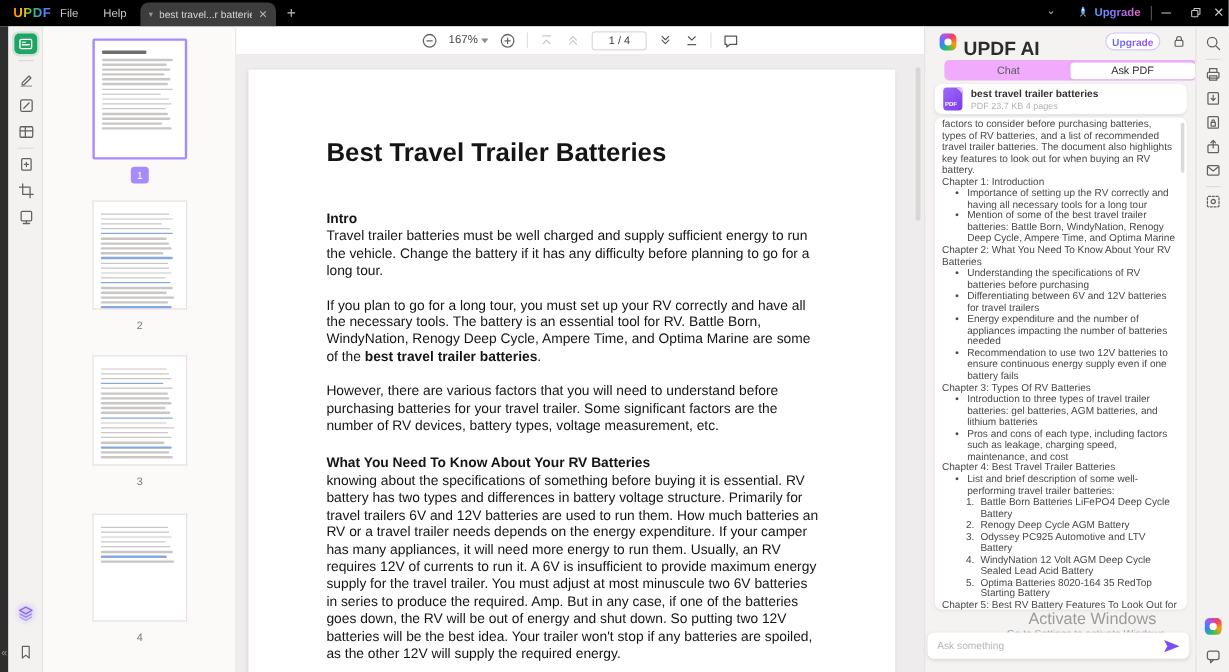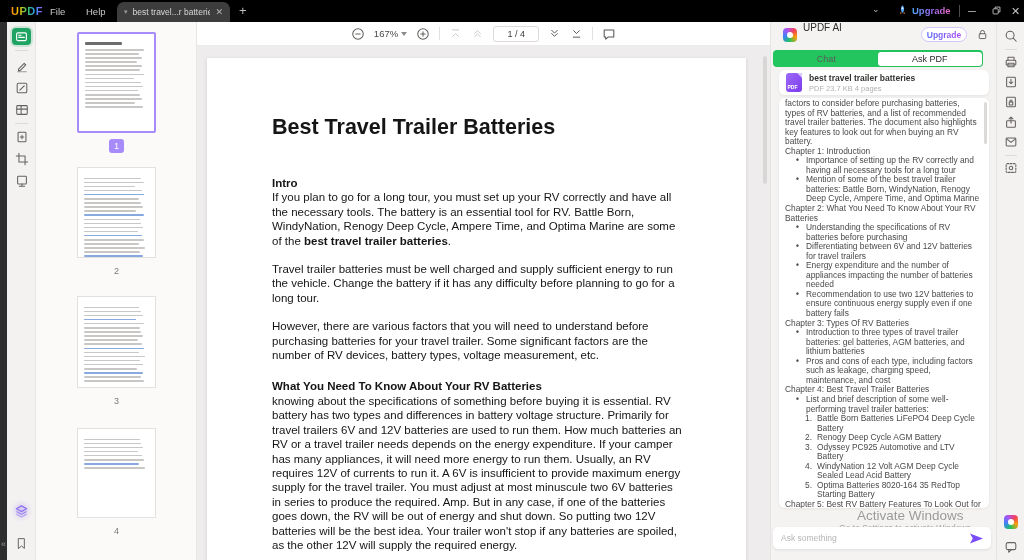--- a/index.html
+++ b/index.html
@@ -71,27 +71,27 @@
   .doc-h1 + .doc-h2{margin-top:36px}
   .doc-p{margin-top:14px}
   .doc-h2 + .doc-p{margin-top:0}
   .doc-scroll{left:566px;top:10px;width:4px;height:128px;background:#d9d7d6;border-radius:2px}
 
   
   .ai{left:770px;top:22px;width:226px;height:538px;background:#f5f3f2;border-left:1px solid #e6e4e3}
   .ai-logo{left:12px;top:6px;width:14px;height:14px;border-radius:4px;
            background:conic-gradient(from 40deg,#f43f5e,#f59e0b,#22c55e,#3b82f6,#a855f7,#f43f5e)}
   .ai-logo-dot{position:absolute;left:4px;top:4px;width:6px;height:6px;background:#fff;border-radius:50%}
-  .ai-title{left:32px;top:0;font-size:10px;font-weight:normal;color:#2e2c2b}
+  .ai-title{left:32px;top:11px;font-size:16px;font-weight:bold;color:#2e2c2b}
   .ai-upgrade{left:150px;top:5px;width:46px;height:15px;border:1px solid #d5c6f8;border-radius:9px;
               background:#fff;display:flex;align-items:center;justify-content:center}
   .ai-upgrade span{font-size:8.5px;font-weight:bold;background:linear-gradient(90deg,#5b6cff,#a64df0);
               -webkit-background-clip:text;background-clip:text;color:transparent}
   .ai-lock{left:205px;top:6px}
-  .seg{left:2px;top:28px;width:210px;height:17px;background:#22c55e;border-radius:4px;display:flex;padding:1.5px}
+  .seg{left:16px;top:28px;width:210px;height:17px;background:#f0abfc;border-radius:4px;display:flex;padding:1.5px}
   .seg-tab{flex:1;display:flex;align-items:center;justify-content:center;font-size:9px;color:#5c5a59}
   .seg-tab.on{background:#fff;border-radius:3px;color:#2e2c2b;box-shadow:0 0 2px rgba(0,0,0,.08)}
   .fcard{left:8px;top:48px;width:210px;height:25px;background:#fff;border-radius:6px;
          box-shadow:0 1px 3px rgba(0,0,0,.07);display:flex;align-items:center;padding:0 7px;gap:7px}
   .pdficon{width:16px;height:19px;background:linear-gradient(135deg,#9d6bfa,#7c3aed);border-radius:3px;position:relative}
   .pdficon i{position:absolute;right:0;top:0;border-left:5px solid transparent;border-top:5px solid #d9c6ff}
   .pdficon b{position:absolute;left:1.5px;bottom:2px;font-size:5px;color:#fff;font-style:normal}
   .fc-name{font-size:8.5px;color:#343230;font-weight:bold;line-height:10px}
   .fc-meta{font-size:7.5px;color:#b3b1af;margin-top:1px}
   .sumcard{left:8px;top:76px;width:210px;height:410px;background:#fff;border-radius:6px;
@@ -367,22 +367,22 @@
         </g>
       </svg>
     </span>
 </div>
 
 <div class="abs docarea">
   <div class="page">
     <div class="doc-content" id="doc-content">
         <div class="doc-h1"><span>Best Travel Trailer Batteries</span></div>
         <div class="doc-h2"><span>Intro</span></div>
+        <div class="doc-p"><span>Travel trailer batteries must be well charged and supply sufficient energy to run the vehicle. Change the battery if it has any difficulty before planning to go for a long tour.</span></div>
         <div class="doc-p"><span>If you plan to go for a long tour, you must set up your RV correctly and have all the necessary tools. The battery is an essential tool for RV. Battle Born, WindyNation, Renogy Deep Cycle, Ampere Time, and Optima Marine are some of the </span><span style="font-weight: bold;">best travel trailer batteries</span><span>.</span></div>
-        <div class="doc-p"><span>Travel trailer batteries must be well charged and supply sufficient energy to run the vehicle. Change the battery if it has any difficulty before planning to go for a long tour.</span></div>
         <div class="doc-p"><span>However, there are various factors that you will need to understand before purchasing batteries for your travel trailer. Some significant factors are the number of RV devices, battery types, voltage measurement, etc.</span></div>
         <div class="doc-h2"><span>What You Need To Know About Your RV Batteries</span></div>
         <div class="doc-p"><span>knowing about the specifications of something before buying it is essential. RV battery has two types and differences in battery voltage structure. Primarily for travel trailers 6V and 12V batteries are used to run them. How much batteries an RV or a travel trailer needs depends on the energy expenditure. If your camper has many appliances, it will need more energy to run them. Usually, an RV requires 12V of currents to run it. A 6V is insufficient to provide maximum energy supply for the travel trailer. You must adjust at most minuscule two 6V batteries in series to produce the required. Amp. But in any case, if one of the batteries goes down, the RV will be out of energy and shut down. So putting two 12V batteries will be the best idea. Your trailer won't stop if any batteries are spoiled, as the other 12V will supply the required energy.</span></div>
         <div class="doc-h2"><span>Types Of RV Batteries</span></div>
       </div>
   </div>
   <div class="abs doc-scroll"></div>
 </div>
 
 <div class="abs ai">

